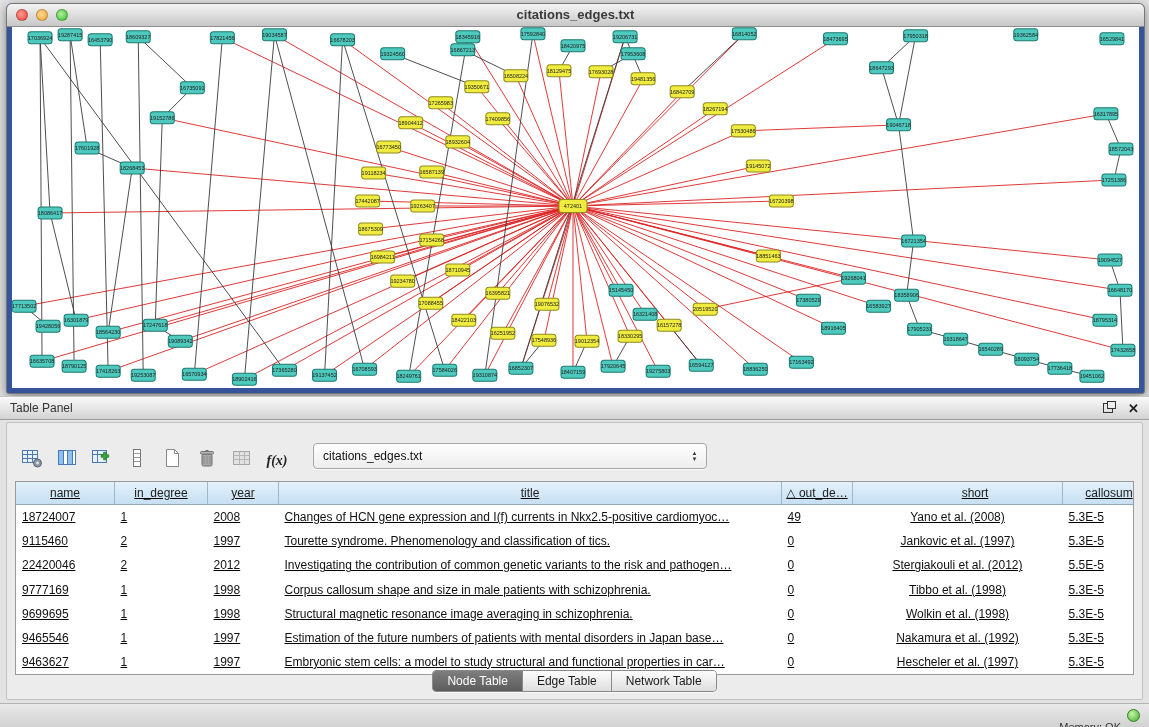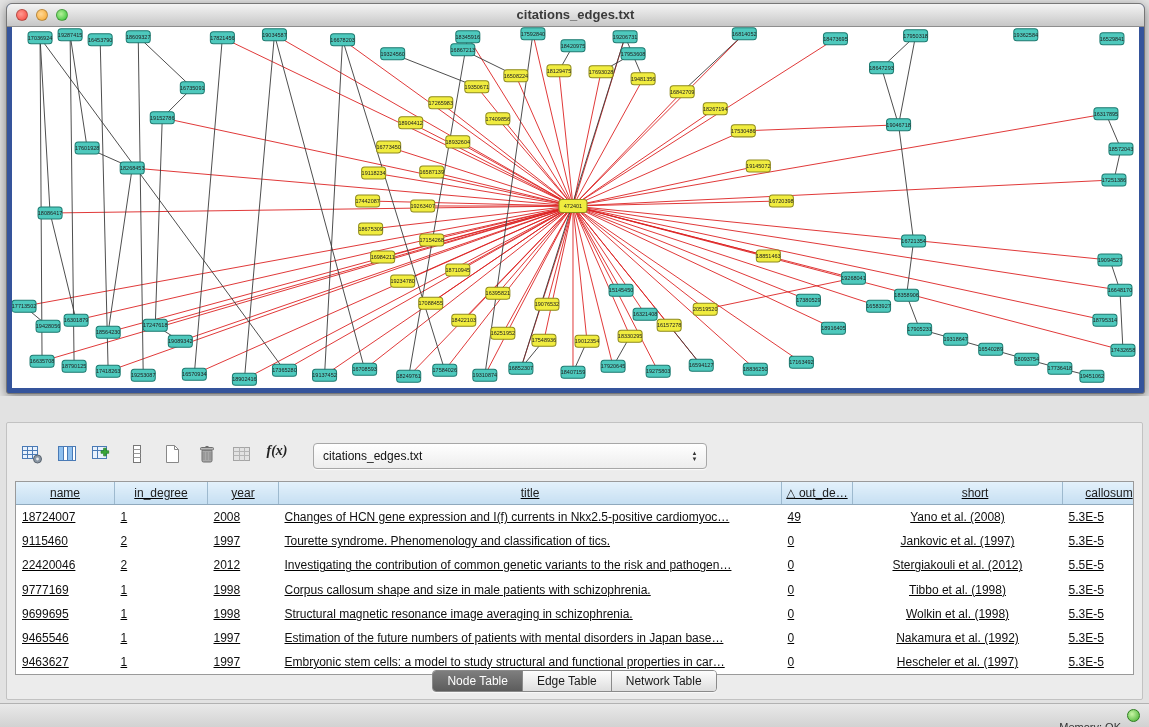--- a/index.html
+++ b/index.html
@@ -33,21 +33,21 @@
   .panel{position:absolute;left:0;top:396px;width:1149px;height:308px;background:#e2e2e2;}
   .panel-hdr{height:22px;background:linear-gradient(#fafafa,#d3d3d3);
     border-top:1px solid #c6c6c6;border-bottom:1px solid #9e9e9e;position:relative;}
   .panel-title{position:absolute;left:10px;top:0;line-height:22px;font-size:12px;color:#333;}
   .panel-hdr-btns{position:absolute;right:10px;top:0;height:22px;display:flex;align-items:center;gap:12px;}
   .hdr-btn{cursor:default;color:#222;font-size:13px;font-weight:bold;line-height:1;}
   .panel-body{position:absolute;left:6px;right:6px;top:26px;height:276px;
     background:#ececec;border:1px solid #c2c2c2;border-radius:2px;}
   
   .tb{position:absolute;left:12px;top:18px;height:30px;display:flex;align-items:center;gap:9px;}
-  .tb-btn{width:26px;height:26px;display:flex;align-items:flex-start;justify-content:center;border-radius:3px;}
+  .tb-btn{width:26px;height:26px;display:flex;align-items:flex-end;justify-content:center;border-radius:3px;}
   .tb-btn svg{display:block;}
   .fx{font-family:"Liberation Serif",serif;font-style:italic;font-weight:bold;font-size:14px;color:#222;}
   .combo{margin-left:14px;width:392px;height:24px;background:linear-gradient(#ffffff,#ededed);
     border:1px solid #a7a7a7;border-radius:4px;position:relative;display:flex;align-items:center;
     box-shadow:0 1px 1px rgba(255,255,255,.8);}
   .combo .val{font-size:12px;color:#111;padding-left:9px;}
   .combo .step{position:absolute;right:4px;top:3px;width:15px;height:17px;
     display:flex;flex-direction:column;align-items:center;justify-content:center;
     font-size:6px;line-height:6px;color:#333;}
   
@@ -665,20 +665,32 @@
           <g>
             <rect x="856" y="34" width="24" height="12" rx="3" class="node-rect-t"></rect>
             <text x="868" y="42" class="node-label">18647293</text>
           </g>
         </g>
     </svg>
   </div>
 </div>
 
 <div class="panel">
+  <div class="panel-hdr">
+    <span class="panel-title">Table Panel</span>
+    <span class="panel-hdr-btns">
+      <span class="hdr-btn">
+        <svg width="13" height="12" viewBox="0 0 13 12">
+            <rect x="0.5" y="2.5" width="9" height="9" fill="none" stroke="#333"></rect>
+            <rect x="4.5" y="0.5" width="8" height="7" fill="#eee" stroke="#333"></rect>
+          </svg>
+      </span>
+      <span class="hdr-btn">✕</span>
+    </span>
+  </div>
 
   <div class="panel-body">
 
     <div class="tb">
       <span class="tb-btn">
         <svg width="22" height="22" viewBox="0 0 22 22">
             <rect x="1.5" y="3.5" width="15" height="12" fill="#e8f1fc" stroke="#4a7ab5"></rect>
             <path d="M1.5 7.5h15M1.5 11.5h15M6.5 3.5v12M11.5 3.5v12" stroke="#4a7ab5" fill="none"></path>
             <circle cx="16.5" cy="16" r="4" fill="#8a97a5" stroke="#5b6570"></circle>
             <circle cx="16.5" cy="16" r="1.4" fill="#e8e8e8"></circle>

